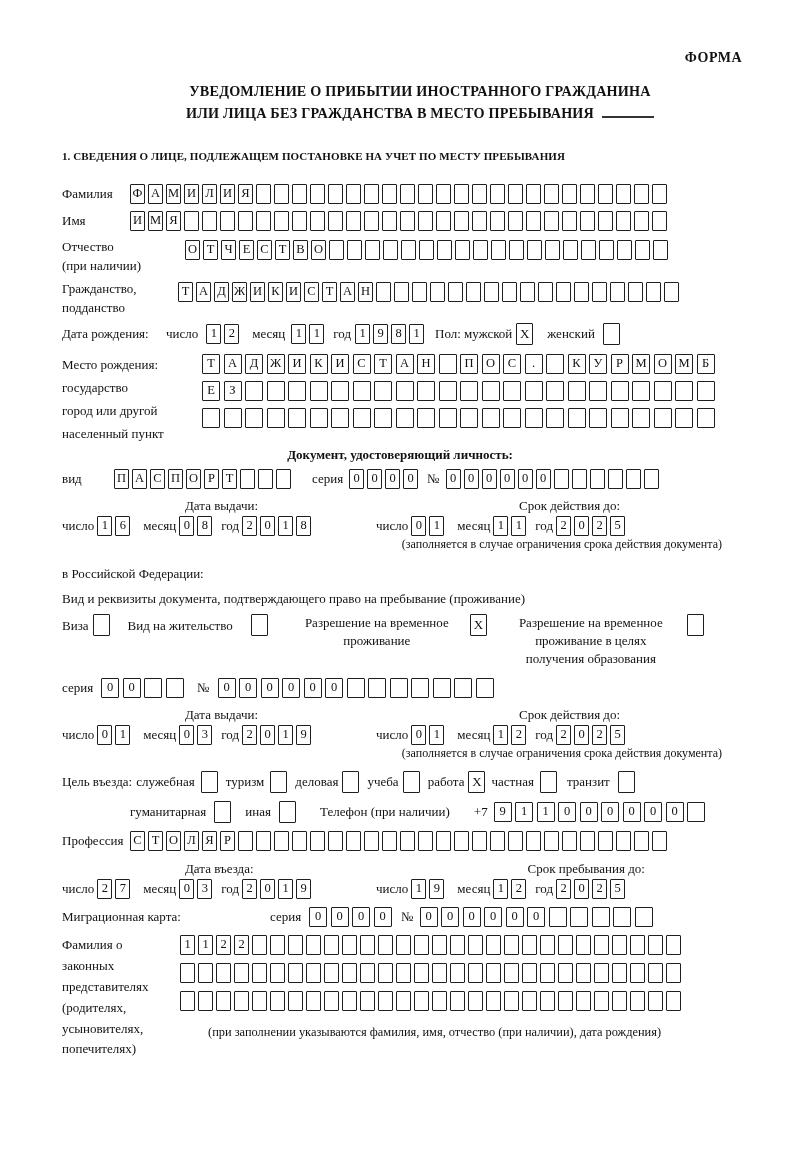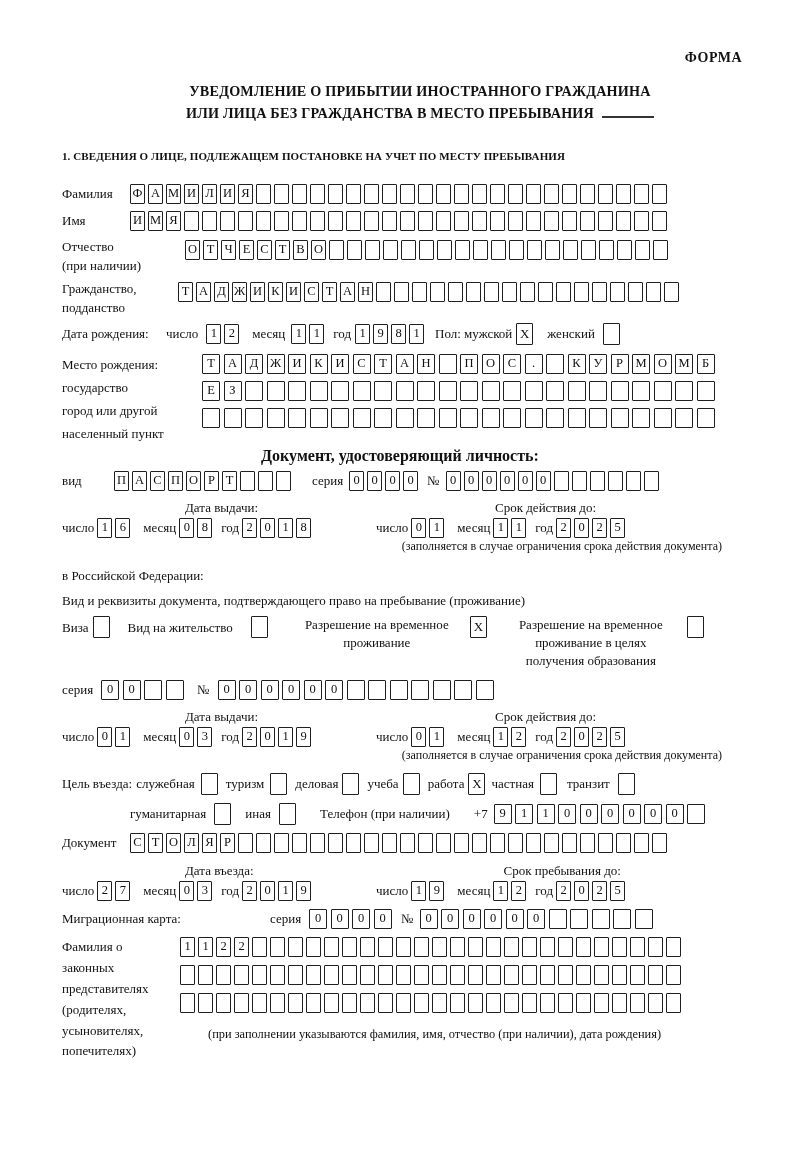--- a/index.html
+++ b/index.html
@@ -33,23 +33,23 @@
   .ref-block .gap { height:5px; }
   .form-label { text-align:right; margin:14px 36px 0 0; font-weight:bold; font-size:14px; letter-spacing:.5px;font-family:Liberation Serif, serif; }
 
   .title { text-align:center; font-weight:bold; font-size:14.2px; line-height:1.55; margin-top:14px; letter-spacing:.2px; }
   .title .uline { display:inline-block; width:52px; border-bottom:2px solid #333; height:14px; margin-left:8px; }
 
   .section-head { font-weight:bold; font-size:11px; margin-top:26px; margin-bottom:22px; letter-spacing:.1px; }
 
   .two-line { line-height:1.45; }
 
-  .doc-head { text-align:center; font-weight:bold; font-size:16px; margin:2px 40px 6px 0; }
-
-  .date-heads { display:flex; font-size:13px; margin-bottom:2px; }
+  .doc-head { text-align:center; font-weight:bold; font-size:13px; margin:2px 40px 6px 0; }
+
+  .date-heads { display:flex; font-size:13px; margin-bottom:2px;gap:24px; }
   .date-row .lbl { margin-right:3px; }
   .note { font-size:12px; text-align:right; margin:0 56px 10px 0; }
 
   .cbx-label { text-align:center; line-height:1.4; }
 
   .rep-wrap { display:flex; align-items:flex-start; margin-top:4px; }
   .rep-labels { width:118px; line-height:1.6; flex:none; }
   .rep-rows .row { margin-bottom:8px; }
   .rep-note { font-size:12.4px; margin:2px 0 0 155px; }
 
@@ -532,21 +532,21 @@
         <span class="cell">0</span>
         <span class="cell">0</span>
         <span class="cell">0</span>
         <span class="cell">0</span>
         <span class="cell">0</span>
         <span class="cell"></span>
       </span>
   </div>
 
   <div class="row" style="margin-bottom:10px">
-    <span class="lbl" style="width:68px">Документ</span>
+    <span class="lbl" style="width:68px">Профессия</span>
     <span class="boxes">
         <span class="cell">С</span>
         <span class="cell">Т</span>
         <span class="cell">О</span>
         <span class="cell">Л</span>
         <span class="cell">Я</span>
         <span class="cell">Р</span>
         <span class="cell"></span>
         <span class="cell"></span>
         <span class="cell"></span>

